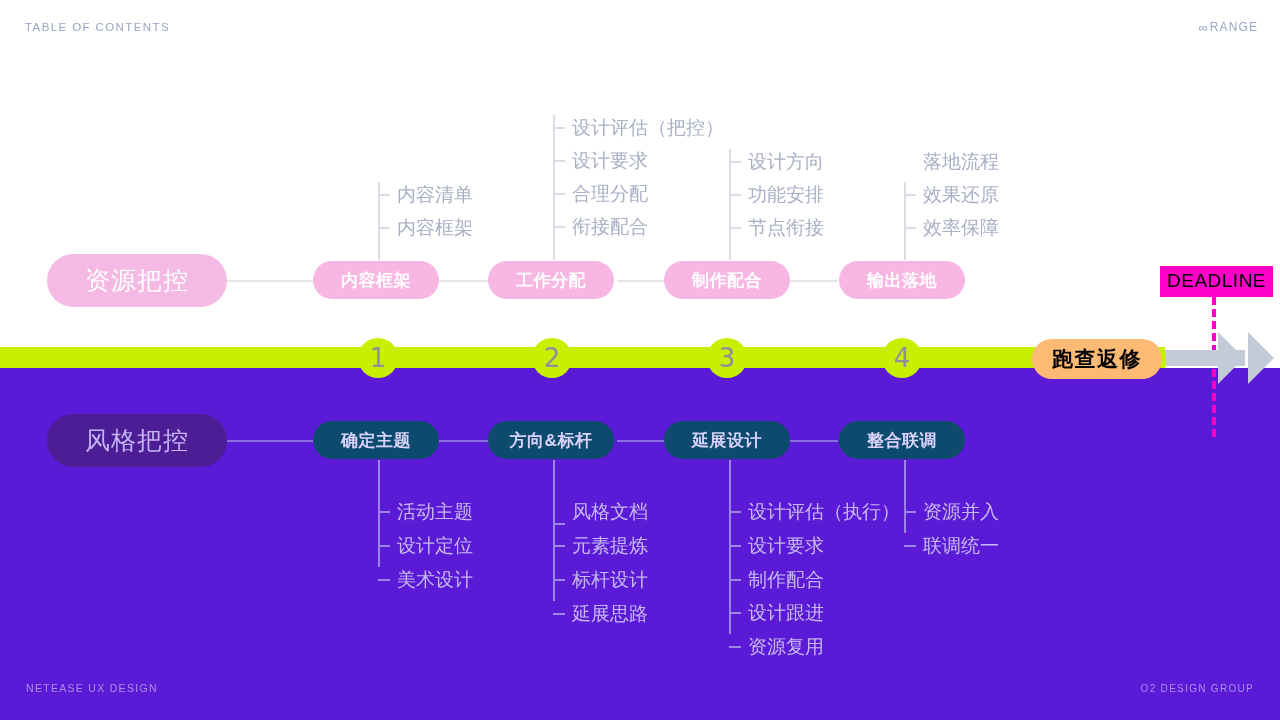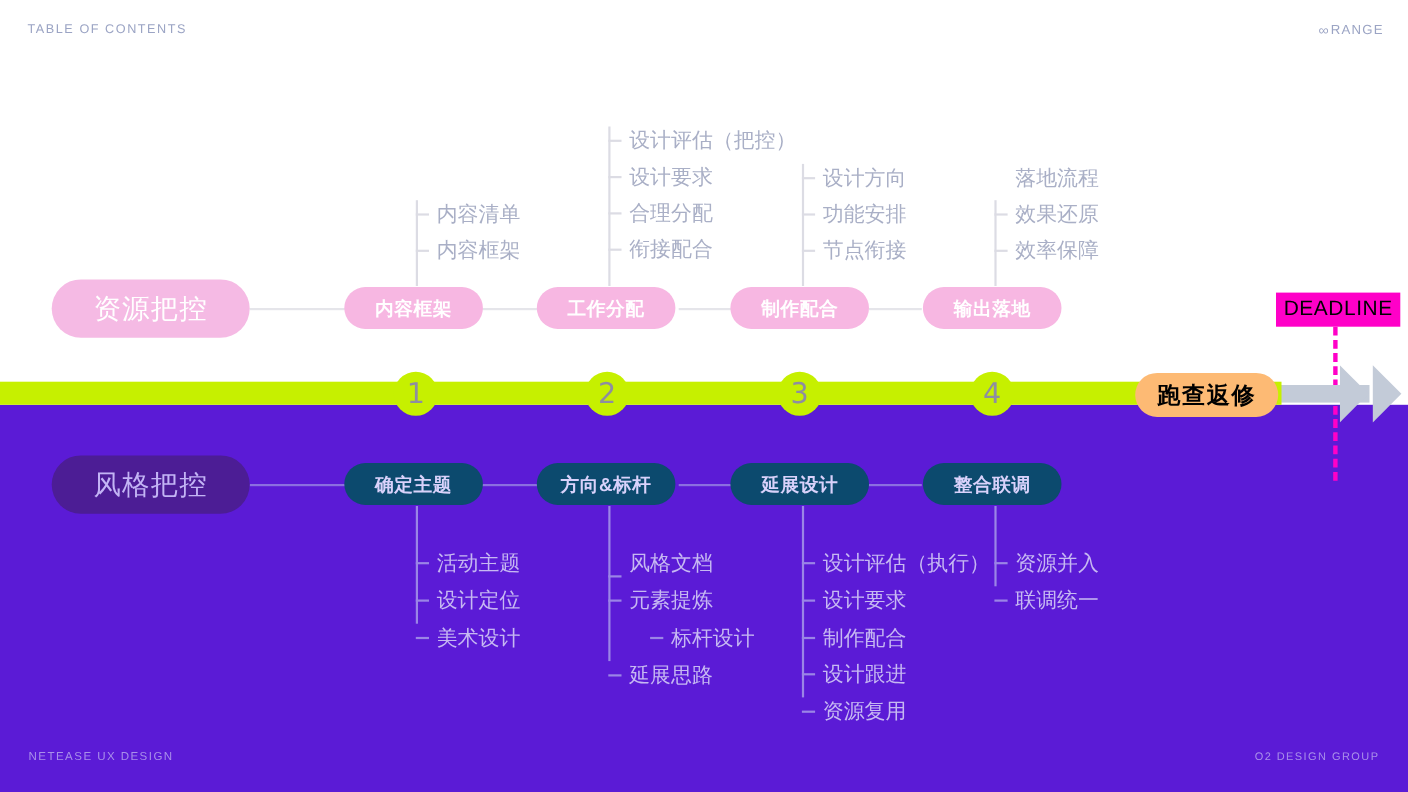--- a/index.html
+++ b/index.html
@@ -306,21 +306,21 @@
   <div class="tree tree-bot" style="left:553px; top:460px;">
     <div class="stem" style="top:0; height:141px;"></div>
     <div class="tree-row" style="left:0; top:39px;align-items:flex-end;">
       <span class="tick"></span>
       <span class="tree-label">风格文档</span>
     </div>
     <div class="tree-row" style="left:0; top:73px;">
       <span class="tick"></span>
       <span class="tree-label">元素提炼</span>
     </div>
-    <div class="tree-row" style="left:0; top:107px;padding-left:38px;">
+    <div class="tree-row" style="left:0; top:107px;">
       <span class="tick"></span>
       <span class="tree-label">标杆设计</span>
     </div>
     <div class="tree-row" style="left:0; top:141px;">
       <span class="tick"></span>
       <span class="tree-label">延展思路</span>
     </div>
   </div>
 
   <div class="tree tree-bot" style="left:729px; top:460px;">

